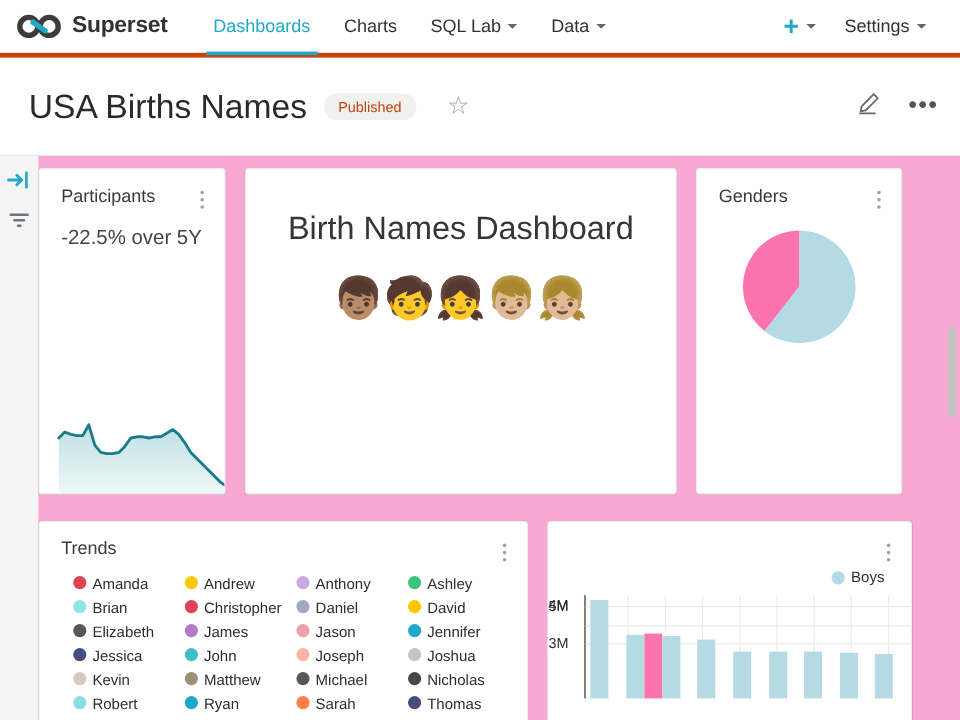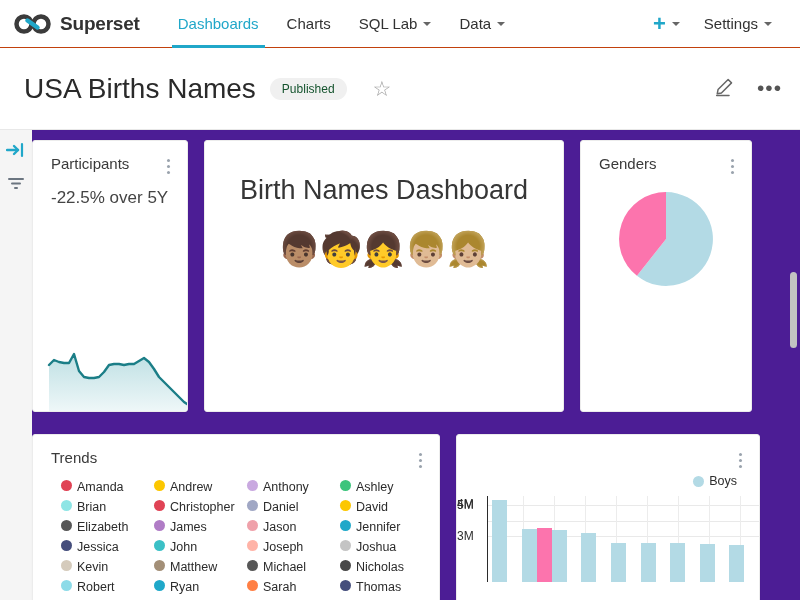--- a/index.html
+++ b/index.html
@@ -10,21 +10,21 @@
     font-family: "Liberation Sans", sans-serif;
     background: #f5f5f5;
     color: #323232;
   }
   #app { width: 800px; height: 600px; position: relative; background: #f5f5f5; }
 
   
   .navbar {
     height: 48px; background: #fff;
     display: flex; align-items: center;
-    border-bottom: 1px solid #c2410c;
+    border-bottom: 4px solid #c2410c;
     position: relative; z-index: 5;
   }
   .brand { display: flex; align-items: center; padding: 0 6px 0 14px; gap: 8px; }
   .brand-logo { width: 38px; height: 22px; display: block; }
   .brand-text { font-size: 19px; font-weight: bold; color: #323232; letter-spacing: -0.2px; }
   .nav-items { display: flex; align-items: flex-end; height: 48px; margin-left: 18px; }
   .nav-item {
     position: relative; height: 48px; display: flex; align-items: center;
     padding: 0 14px; font-size: 15px; color: #323232; cursor: pointer;
     white-space: nowrap;
@@ -44,30 +44,30 @@
   .plus-icon { color: #20a7c9; font-size: 22px; font-weight: bold; line-height: 1; }
 
   
   .titlebar {
     height: 82px; background: #fff; display: flex; align-items: center;
     padding: 0 18px 0 24px; border-bottom: 1px solid #e8e8e8;
     position: relative; z-index: 4;
   }
   .dash-title { font-size: 28px; font-weight: normal; color: #2a2a2a; white-space: nowrap; }
   .published-badge {
-    margin-left: 14px; background: #f0f0f0; color: #14532d;
+    margin-left: 14px; background: #f0f0f0; color: #c2410c;
     border-radius: 11px; padding: 4px 12px; font-size: 12px; white-space: nowrap;
   }
   .star-icon { margin-left: 26px; color: #9e9e9e; font-size: 21px; line-height: 1; cursor: pointer; }
   .title-actions { margin-left: auto; display: flex; align-items: center; gap: 22px; }
   .icon-btn { cursor: pointer; color: #666; display: flex; align-items: center; }
   .dots-h { font-size: 21px; letter-spacing: 1px; line-height: 0.6; color: #555; }
 
   
-  .dash-body { position: relative; height: 470px; background: #4c1d95; }
+  .dash-body { position: relative; height: 470px; background: #f9a8d4; }
   .rail {
     position: absolute; left: 0; top: 0; width: 32px; height: 470px;
     background: #f5f5f5; padding-top: 12px;
     display: flex; flex-direction: column; align-items: center; gap: 14px;
   }
   .rail-btn { cursor: pointer; width: 22px; height: 20px; display: flex; align-items: center; justify-content: center; }
 
   .grid { position: absolute; left: 32px; top: 0; right: 8px; top: 0; }
 
   .row { display: flex; gap: 16px; padding: 0 16px 0 0; }

